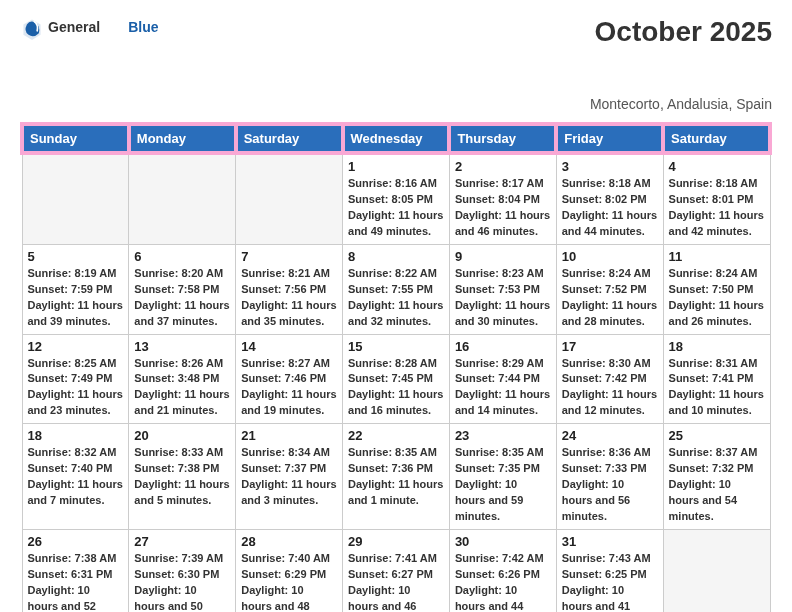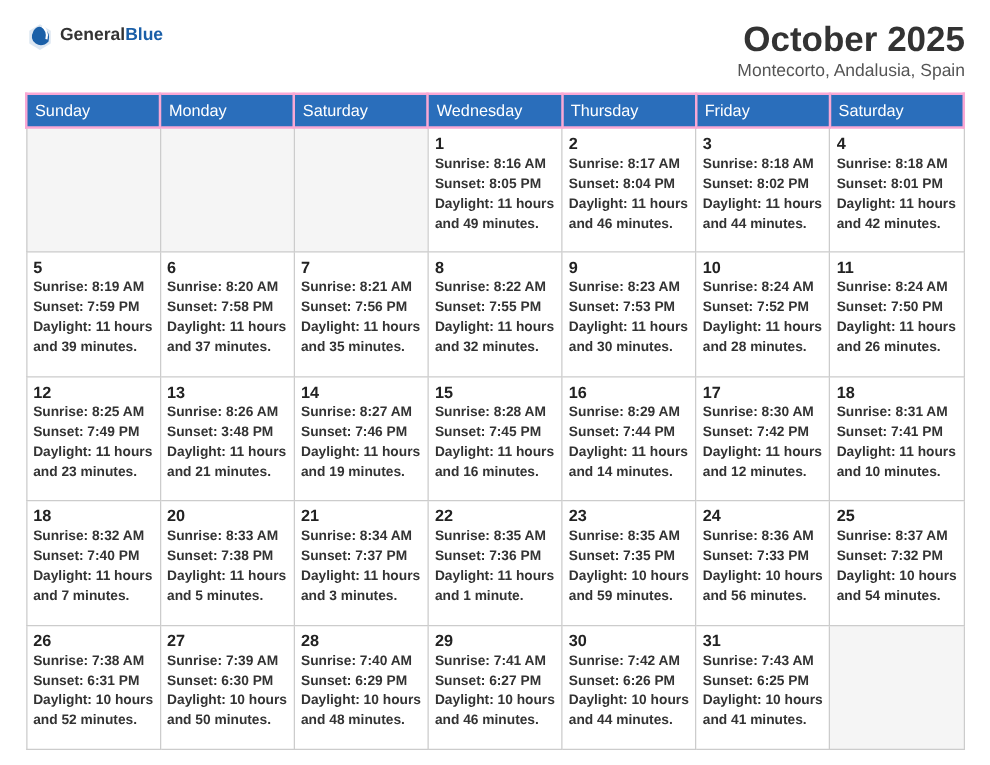--- a/index.html
+++ b/index.html
@@ -28,53 +28,54 @@
       align-items: center;
       gap: 4px;
     }
     .logo-text {
       display: flex;
       font-size: 14px;
       font-weight: bold;
       line-height: 1.1;
     }
     .logo-general { color: #333; }
-    .logo-blue { color: #1a5fa8; }
+    .logo-blue { color: #1a5fa8; padding-left: 28px; }
     .logo-icon {
       width: 24px;
       height: 24px;
     }
     .title-block {
       text-align: right;
     }
     .title-main {
       font-size: 28px;
       font-weight: bold;
       color: #333;
       margin-left: 44px;
     }
     .title-sub {
       font-size: 14px;
       color: #555;
+      margin-top: 48px;
     }
     .calendar {
       flex: 1;
       border: 1px solid #ccc;
       border-collapse: collapse;
       width: 100%;
       table-layout: fixed;
     }
     .calendar th {
       background: #2a6ebb;
       color: #fff;
       text-align: left;
       padding: 5px 6px;
       font-size: 13px;
-      font-weight: normal;
-      border: 2px solid #f9a8d4;
+      font-weight: bold;
+      border: 4px solid #f9a8d4;
     }
     .calendar td {
       vertical-align: top;
       border: 1px solid #ccc;
       padding: 4px 5px;
       font-size: 9.5px;
       color: #333;
       background: #fff;
       height: 82px;
     }

